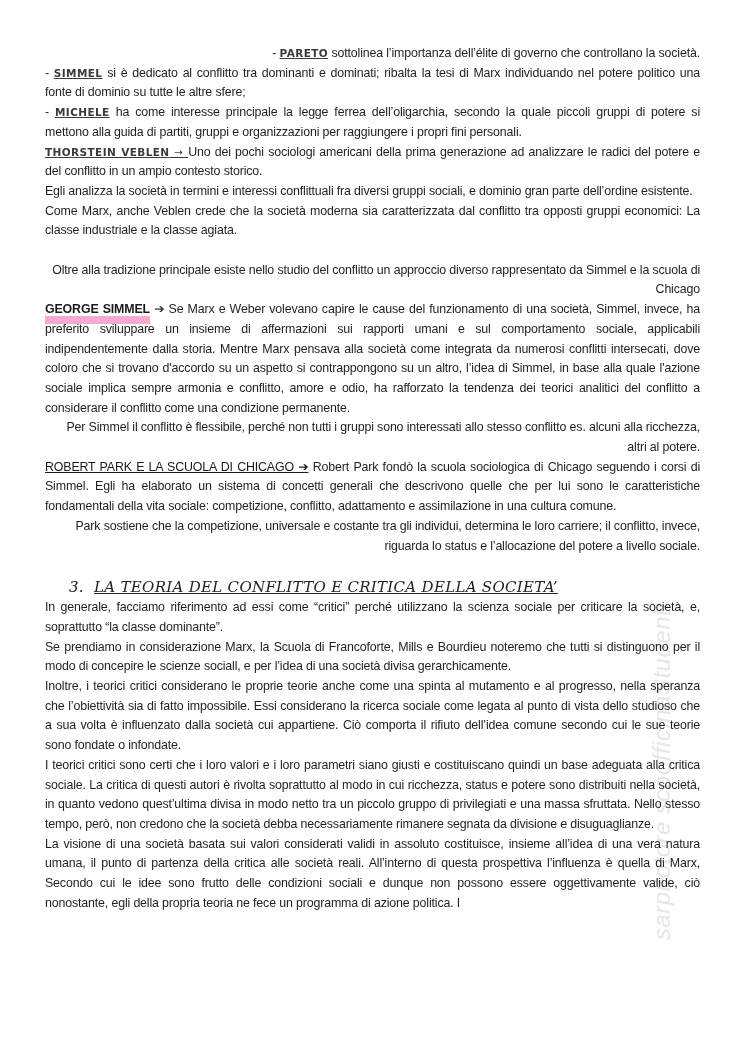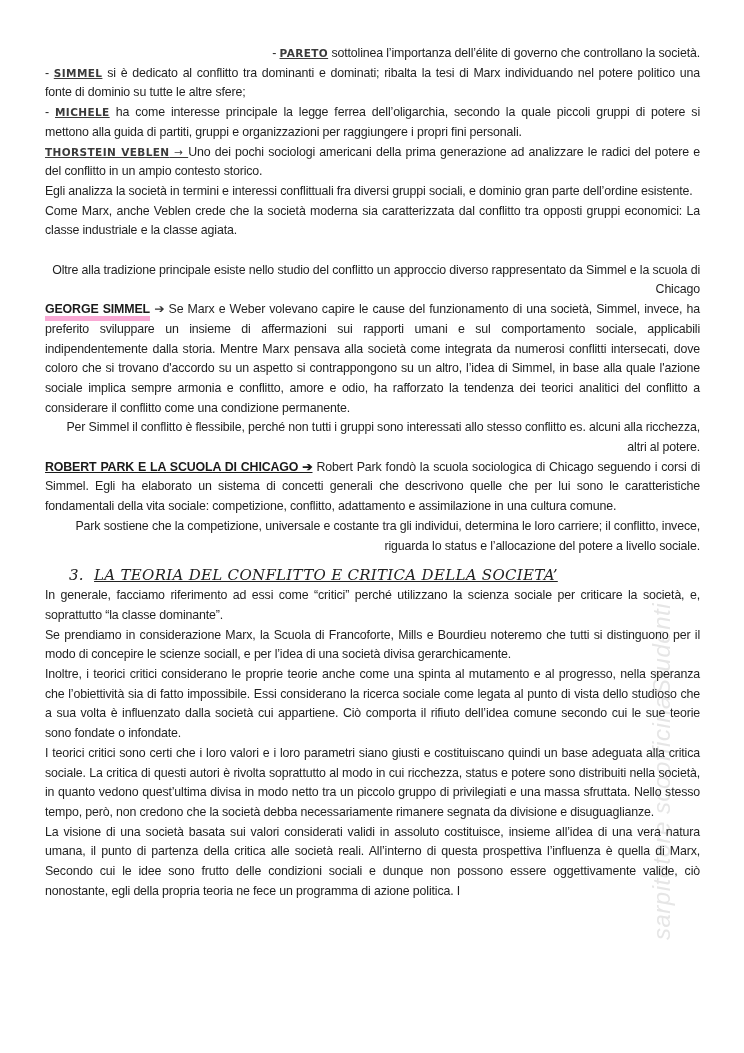--- a/index.html
+++ b/index.html
@@ -10,26 +10,26 @@
     font-size: 12.4px; line-height: 19.7px; color: #1f1f1f;
     letter-spacing: -0.15px;
   }
   p { margin: 0; text-align: justify; }
   p.left { text-align: right; }
   .gap { height: 19.7px; }
   .hand {
     font-family: "DejaVu Sans", sans-serif; font-weight: bold; font-size: 10.5px;
     letter-spacing: 0.4px; color: #3b3b3b; text-decoration: underline;
   }
-  .bold-ul { font-weight: bold; text-decoration: underline; color: #1a1a1a; }
-  .simmel { font-weight: bold; color: #1a1a1a; border-bottom: 5px solid #f9a8d4; }
+  .bold-ul { font-weight: normal; text-decoration: underline; color: #1a1a1a; }
+  .simmel { font-weight: bold; color: #1a1a1a; border-bottom: 8px solid #f9a8d4; }
   .arrow { color: #333; }
   .section-heading {
     font-family: "DejaVu Serif", serif; font-style: italic; font-size: 15px;
-    line-height: 22px; margin: 8px 0 0 24px; color: #222; letter-spacing: 0.3px;
+    line-height: 22px; margin: 20px 0 0 24px; color: #222; letter-spacing: 0.3px;
   }
   .section-heading .title { text-decoration: underline; }
   .watermark {
     position: absolute; left: 648px; top: 940px;
     transform-origin: 0 0; transform: rotate(-90deg);
     font-family: "Liberation Sans", sans-serif; font-size: 24px; font-style: italic;
     color: #e6e6e6; white-space: nowrap; letter-spacing: 0.5px;
   }
 </style>
 </head>

